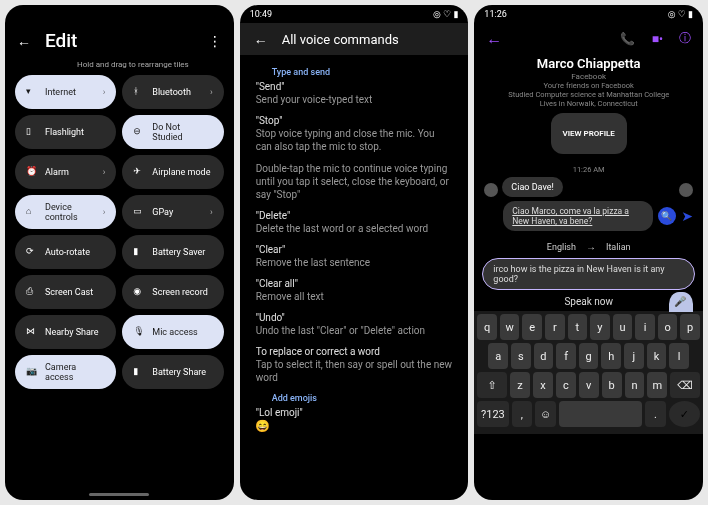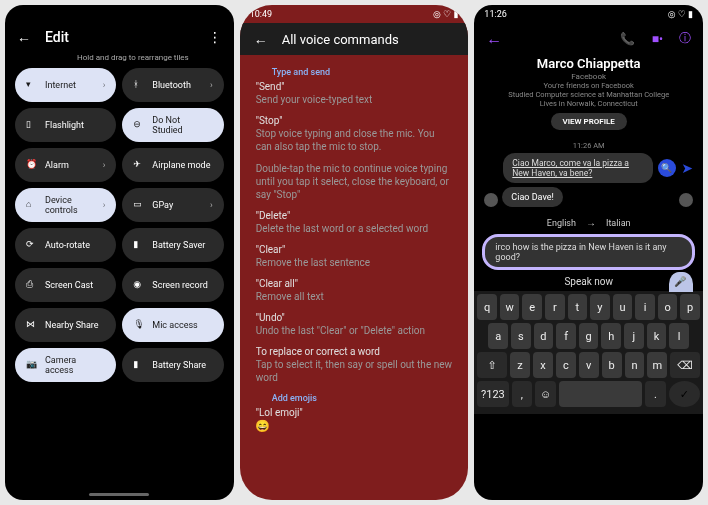--- a/index.html
+++ b/index.html
@@ -1,26 +1,26 @@
 <!DOCTYPE html>
 <html><head>
 <meta charset="utf-8">
 <style>
   * { margin: 0; padding: 0; box-sizing: border-box; font-family: -apple-system, Roboto, sans-serif; }
   body { background: #e8e8e8; display: flex; gap: 6px; padding: 5px; width: 708px; height: 505px; }
   .phone { flex: 1; background: #000; border-radius: 18px; overflow: hidden; display: flex; flex-direction: column; color: #fff; font-size: 10px; position: relative; }
-  .phone2 { background: #7f1d1d; border-radius: 32px; }
+  .phone2 { background: #000000; }
   .phone3 { background: #000; }
 
   
   .statusbar { height: 18px; display: flex; justify-content: space-between; align-items: center; padding: 0 10px; font-size: 9px; }
   .statusbar .right { display: flex; gap: 3px; align-items: center; }
   .p1-header { display: flex; align-items: center; padding: 6px 12px; gap: 14px; }
   .p1-header .back { font-size: 14px; }
-  .p1-header .title { font-size: 14px; font-weight: 500; flex: 1; }
+  .p1-header .title { font-size: 19px; font-weight: 500; flex: 1; }
   .p1-header .more { font-size: 14px; }
   .p1-hint { text-align: center; font-size: 8px; color: #aaa; padding: 2px 0 6px; margin-left: 27px; }
   .tile-grid { display: grid; grid-template-columns: 1fr 1fr; gap: 6px; padding: 0 10px; }
   .tile { background: #2a2a2a; border-radius: 18px; padding: 9px 11px; display: flex; align-items: center; gap: 7px; font-size: 9px; height: 34px; }
   .tile.active { background: #dde3f5; color: #1a1a1a; }
   .tile .chev { margin-left: auto; font-size: 9px; opacity: .6; }
   .tile svg, .tile .ic { width: 12px; height: 12px; flex-shrink: 0; }
   .navbar { margin-top: auto; height: 12px; display: flex; justify-content: center; align-items: center; }
   .navpill { width: 60px; height: 3px; background: #666; border-radius: 2px; }
 
@@ -37,34 +37,34 @@
 
   
   .p3-header { display: flex; align-items: center; padding: 6px 12px; gap: 8px; }
   .p3-header .back { color: #a050ff; font-size: 16px; }
   .p3-header .spacer { flex: 1; }
   .p3-header .ic3 { color: #a050ff; font-size: 12px; margin-left: 8px; }
   .profile-card { text-align: center; padding: 2px 16px 6px; }
   .profile-name { font-size: 13px; font-weight: 600; }
   .profile-sub { font-size: 8px; color: #888; margin-top: 1px; }
   .profile-l1, .profile-l2, .profile-l3 { font-size: 7.5px; color: #888; }
-  .view-profile { display: inline-block; background: #333; border-radius: 12px; padding: 4px 12px; font-size: 8px; font-weight: 600; margin-top: 5px; }
+  .view-profile { display: inline-block; background: #333; border-radius: 12px; padding: 16px 12px; font-size: 8px; font-weight: 600; margin-top: 5px; }
   .chat { padding: 2px 10px; }
   .chat-time { text-align: center; font-size: 7.5px; color: #888; margin: 3px 0; }
   .msg-row { display: flex; align-items: flex-end; gap: 4px; margin-bottom: 4px; }
   .msg-row.out { justify-content: flex-end; }
   .avatar-sm { width: 14px; height: 14px; border-radius: 50%; background: #555; flex-shrink: 0; }
   .bubble-in { background: #333; border-radius: 12px; padding: 5px 9px; font-size: 9px; max-width: 140px; }
   .out-wrap { display: flex; align-items: center; gap: 5px; }
   .bubble-out { background: #333; border-radius: 12px; padding: 5px 9px; font-size: 8.5px; max-width: 150px; text-decoration: underline; color: #ddd; }
   .search-circ { width: 18px; height: 18px; border-radius: 50%; background: #2a4bdb; display: flex; align-items: center; justify-content: center; font-size: 9px; }
   .send { color: #2a4bdb; font-size: 14px; }
   .lang-bar { display: flex; justify-content: center; gap: 10px; align-items: flex-end; padding: 4px; font-size: 9px; color: #ccc; }
   .lang-bar .arrow { font-size: 10px; }
-  .input-row { margin: 2px 8px; background: #333; border: 3px solid #c4b5fd; border-radius: 16px; padding: 5px 10px; font-size: 9px; color: #ddd; }
+  .input-row { margin: 2px 8px; background: #333; border: 1px solid #c4b5fd; border-radius: 16px; padding: 5px 10px; font-size: 9px; color: #ddd; }
   .speak-row { display: flex; align-items: center; justify-content: center; padding: 4px 8px 2px; gap: 8px; position: relative; }
   .speak-label { font-size: 10px; color: #ddd; }
   .mic-btn { position: absolute; right: 10px; width: 24px; height: 20px; background: #bcc5e8; border-radius: 10px 10px 0 0 / 12px 12px 0 0; display: flex; align-items: center; justify-content: center; }
   .keyboard { background: #1a1a1a; padding: 3px 3px 4px; margin-top: 2px; }
   .krow { display: flex; gap: 3px; justify-content: center; margin-bottom: 3px; }
   .key { background: #3a3a3a; border-radius: 4px; flex: 1; height: 26px; display: flex; align-items: center; justify-content: center; font-size: 11px; color: #eee; }
   .key.wide { flex: 1.5; background: #2a2a2a; }
   .key.dark { background: #2a2a2a; }
   .krow2 { padding: 0 11px; }
   .krow4 .space { flex: 4; }
@@ -224,32 +224,32 @@
   <div class="profile-card">
     <div class="profile-name">Marco Chiappetta</div>
     <div class="profile-sub">Facebook</div>
     <div class="profile-l1">You're friends on Facebook</div>
     <div class="profile-l2">Studied Computer science at Manhattan College</div>
     <div class="profile-l3">Lives in Norwalk, Connecticut</div>
     <div class="view-profile">VIEW PROFILE</div>
   </div>
   <div class="chat">
     <div class="chat-time">11:26 AM</div>
+    <div class="msg-row">
+      <div class="avatar-sm"></div>
+      <div class="bubble-in">Ciao Dave!</div>
+      <div style="flex:1"></div>
+      <div class="avatar-sm"></div>
+    </div>
     <div class="msg-row out">
       <div class="out-wrap">
         <div class="bubble-out">Ciao Marco, come va la pizza a New Haven, va bene?</div>
         <div class="search-circ">🔍</div>
         <div class="send">➤</div>
       </div>
-    </div>
-    <div class="msg-row">
-      <div class="avatar-sm"></div>
-      <div class="bubble-in">Ciao Dave!</div>
-      <div style="flex:1"></div>
-      <div class="avatar-sm"></div>
     </div>
   </div>
   <div class="lang-bar">
     <span>English</span>
     <span class="arrow">→</span>
     <span>Italian</span>
   </div>
   <div class="input-row">irco how is the pizza in New Haven is it any good?</div>
   <div class="speak-row">
     <span class="speak-label">Speak now</span>

